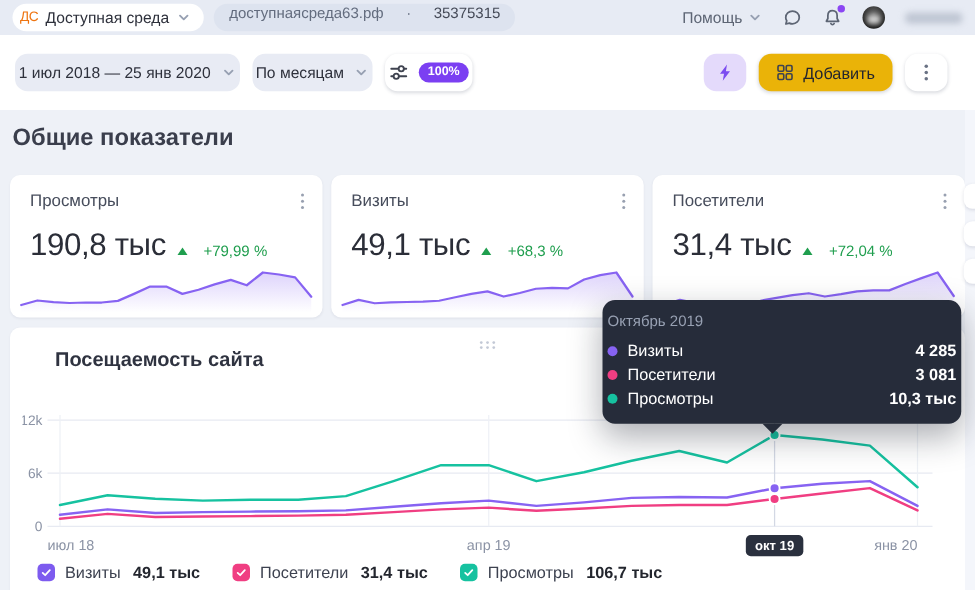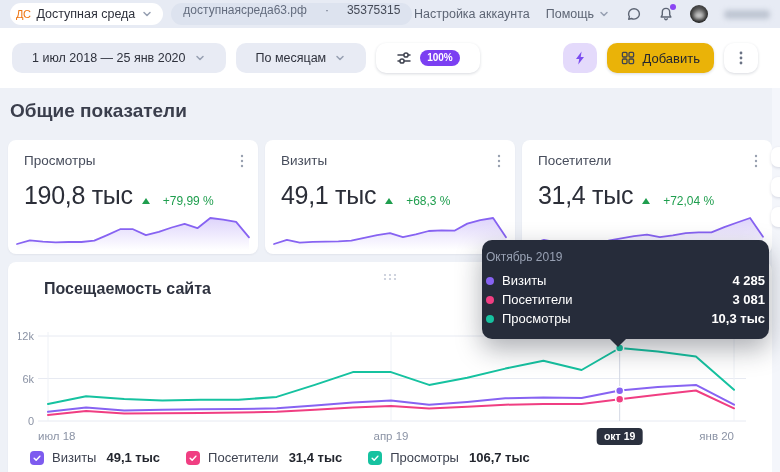--- a/index.html
+++ b/index.html
@@ -24,21 +24,21 @@
   .bell-dot{position:absolute;top:-2px;right:-2px;width:6px;height:6px;border-radius:50%;background:#8b46f3;}
   .avatar{width:18px;height:18px;border-radius:50%;background:radial-gradient(circle at 50% 35%,#6a6a6a 0%,#1d1d1d 75%);
     position:relative;overflow:hidden;}
   .avatar-blur{position:absolute;left:4px;top:7px;width:10px;height:7px;background:#cfcfcf;border-radius:2px;filter:blur(2px);}
   .user-redacted{width:46px;height:9px;border-radius:4px;background:#bfc6d3;filter:blur(2.5px);}
   .email{font-size:12px;color:#2c2f38;margin-left:-10px;}
   
   .filterbar{position:absolute;top:28px;left:0;width:780px;height:60px;background:#ffffff;}
   .filters-left{position:absolute;top:15px;left:12px;display:flex;align-items:center;gap:10px;}
   .pill{display:flex;align-items:center;gap:8px;background:#e8ebf4;border-radius:10px;height:30px;
-    padding:0 20px;font-size:12.5px;color:#2e313c;cursor:pointer;white-space:nowrap;}
+    padding:0 3px;font-size:12.5px;color:#2e313c;cursor:pointer;white-space:nowrap;}
   .pill-white{background:#fff;box-shadow:0 1px 3px rgba(40,50,80,.18);}
   .sampling-badge{background:#7b3ff2;color:#fff;font-size:10px;font-weight:bold;border-radius:9px;
     padding:3px 7px;line-height:1;}
   .filters-right{position:absolute;top:15px;right:22px;display:flex;align-items:center;gap:10px;}
   .bolt-btn{width:34px;height:30px;border-radius:10px;background:#e4dafb;display:flex;align-items:center;
     justify-content:center;cursor:pointer;}
   .add-btn{display:flex;align-items:center;gap:8px;background:#eab308;border-radius:10px;height:30px;
     padding:0 14px;font-size:13px;font-weight:500;color:#24262e;cursor:pointer;
     box-shadow:0 1px 3px rgba(40,50,80,.18);}
   .kebab-btn{width:34px;height:30px;border-radius:10px;background:#fff;display:flex;align-items:center;
@@ -94,21 +94,20 @@
     <svg width="12" height="12" viewBox="0 0 12 12">
       <path d="M3 4.5 L6 7.5 L9 4.5" stroke="#97a0b2" stroke-width="1.5" fill="none" stroke-linecap="round" stroke-linejoin="round"></path>
     </svg>
   </div>
   <div class="domain-pill">
     <span>доступнаясреда63.рф</span>
     <span>·</span>
     <span class="domain-id">35375315</span>
   </div>
   <div class="topbar-right">
-    <span class="tb-link">Настройка аккаунта</span>
     <span class="tb-link">
       <span>Помощь</span>
       <svg width="12" height="12" viewBox="0 0 12 12">
         <path d="M3 4.5 L6 7.5 L9 4.5" stroke="#97a0b2" stroke-width="1.5" fill="none" stroke-linecap="round" stroke-linejoin="round"></path>
       </svg>
     </span>
     <span class="tb-icon">
       <svg width="16" height="16" viewBox="0 0 16 16">
         <path d="M8 2.8c-3 0-5.4 2.3-5.4 5.1 0 1 .3 1.9.8 2.7l-.7 2.6 2.8-.7c.8.4 1.6.6 2.5.6 3 0 5.4-2.3 5.4-5.2S11 2.8 8 2.8z" fill="none" stroke="#5d6574" stroke-width="1.4" stroke-linejoin="round"></path>
       </svg>

